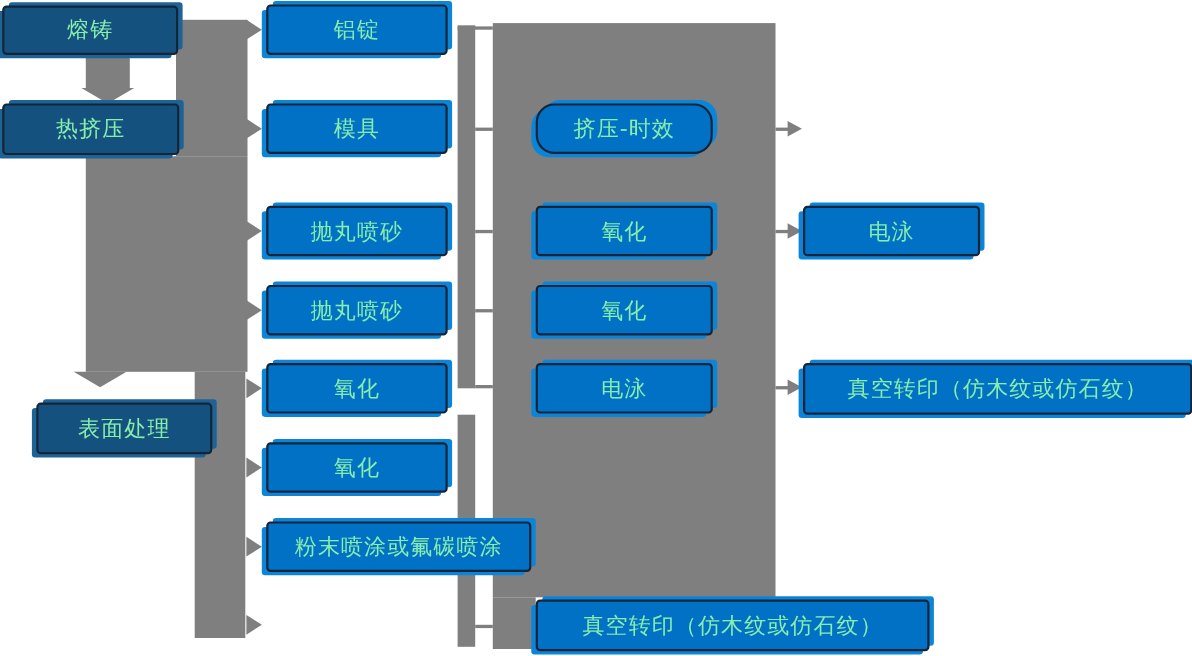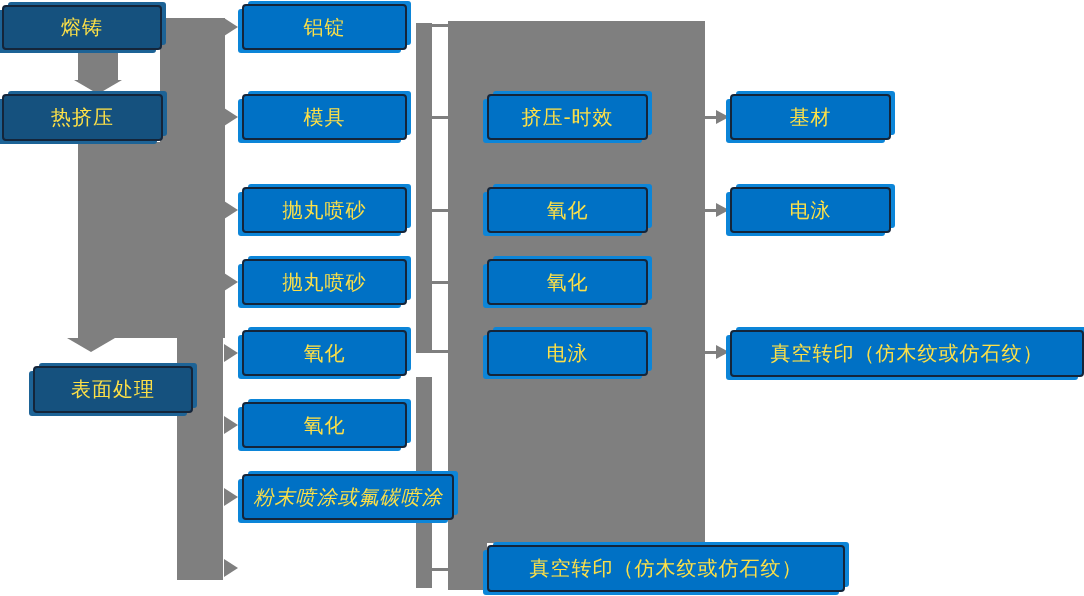--- a/index.html
+++ b/index.html
@@ -10,21 +10,21 @@
     background:#ffffff;
     font-family:"DejaVu Sans","Liberation Sans",sans-serif;
   }
   
   .node{
     position:absolute;
     display:flex;align-items:center;justify-content:center;
     background:#0071C5;
     border:2px solid #14253A;
     border-radius:4px;
-    color:#fde047;
+    color:#86efac;
     font-size:20px;
     font-weight:500;
     letter-spacing:1px;
     box-sizing:border-box;
     box-shadow:5px -4px 0 -1px #0C85D8, -5px 4px 0 -1px #0C85D8;
     white-space:nowrap;
   }
   .node.dark{
     background:#15517E;
     box-shadow:5px -4px 0 -1px #1D6396, -5px 4px 0 -1px #1D6396;
@@ -102,43 +102,40 @@
   </div>
   <div class="node" style="left:242px;top:259px;width:165px;height:46px;">
     <span>抛丸喷砂</span>
   </div>
   <div class="node" style="left:242px;top:330px;width:165px;height:46px;">
     <span>氧化</span>
   </div>
   <div class="node" style="left:242px;top:402px;width:165px;height:46px;">
     <span>氧化</span>
   </div>
-  <div class="node" style="left:242px;top:474px;width:212px;height:46px;font-style:italic;">
+  <div class="node" style="left:242px;top:474px;width:241px;height:46px;">
     <span>粉末喷涂或氟碳喷涂</span>
   </div>
 
-  <div class="node" style="left:487px;top:94px;width:161px;height:46px;">
+  <div class="node" style="left:487px;top:94px;width:161px;height:46px;border-radius:17px;">
     <span>挤压-时效</span>
   </div>
   <div class="node" style="left:487px;top:187px;width:161px;height:46px;">
     <span>氧化</span>
   </div>
   <div class="node" style="left:487px;top:259px;width:161px;height:46px;">
     <span>氧化</span>
   </div>
   <div class="node" style="left:487px;top:330px;width:161px;height:46px;">
     <span>电泳</span>
   </div>
   <div class="node" style="left:487px;top:545px;width:358px;height:47px;">
     <span>真空转印（仿木纹或仿石纹）</span>
   </div>
 
-  <div class="node" style="left:730px;top:94px;width:161px;height:46px;">
-    <span>基材</span>
-  </div>
   <div class="node" style="left:730px;top:187px;width:161px;height:46px;">
     <span>电泳</span>
   </div>
   <div class="node" style="left:730px;top:330px;width:354px;height:47px;">
     <span>真空转印（仿木纹或仿石纹）</span>
   </div>
 
 </div>
 
 </body></html>

